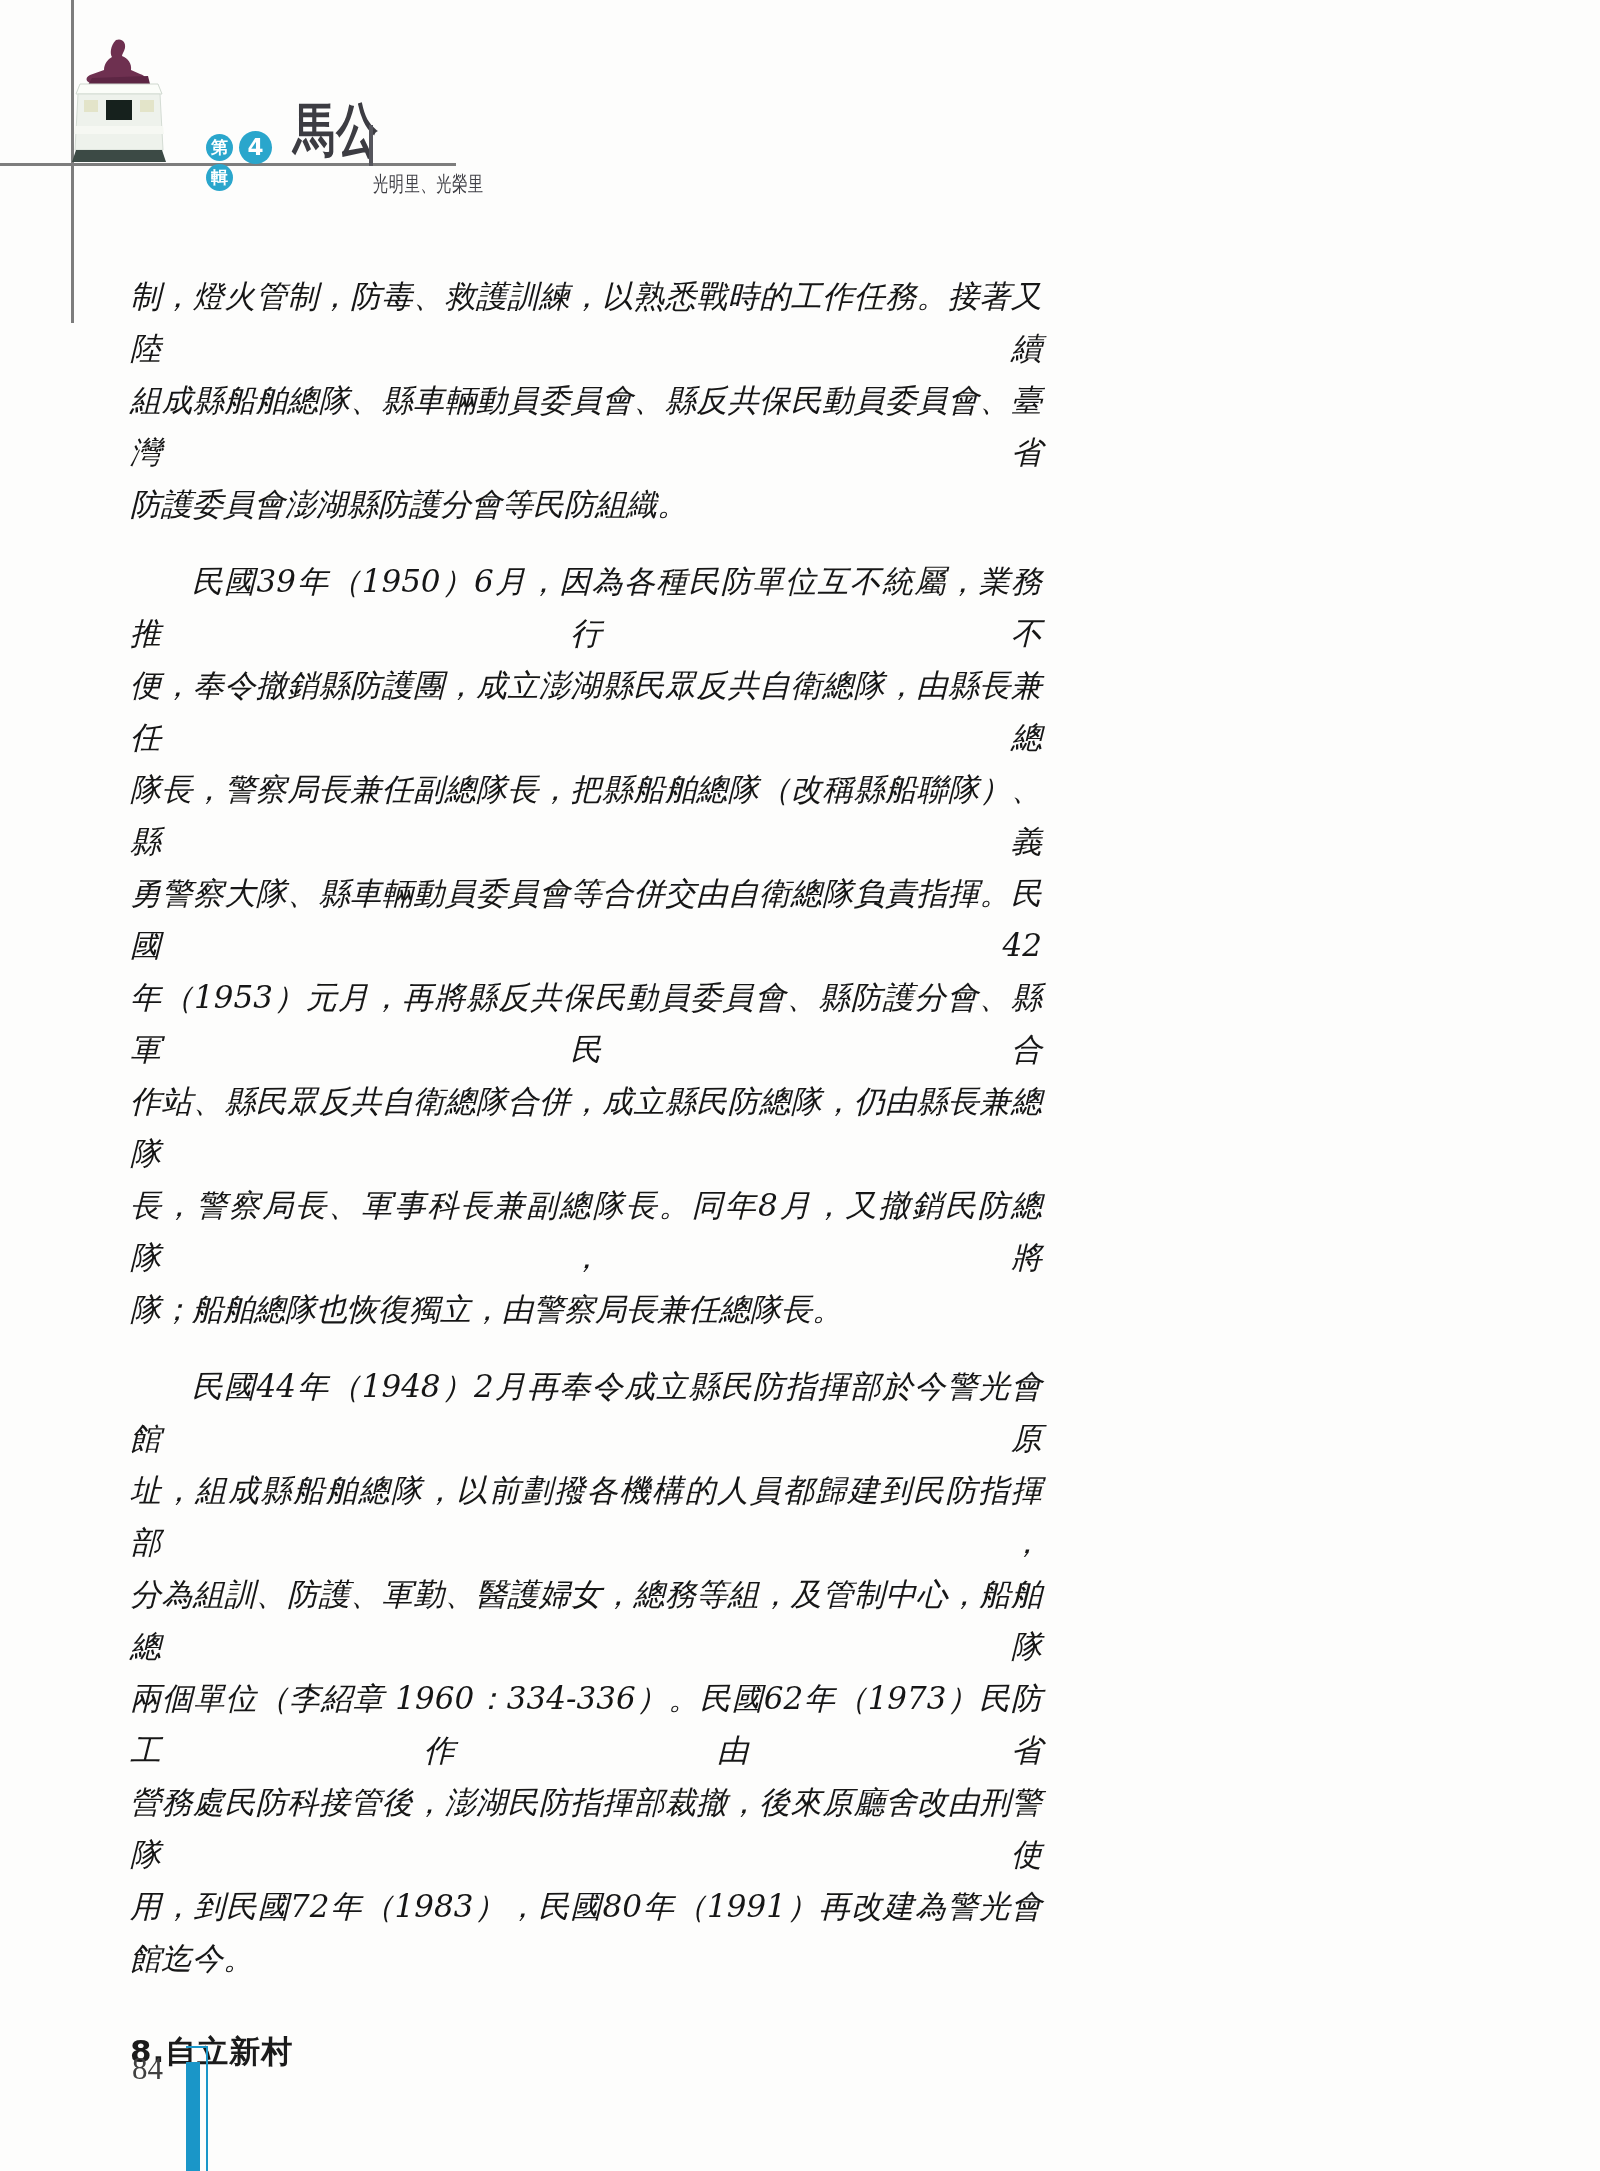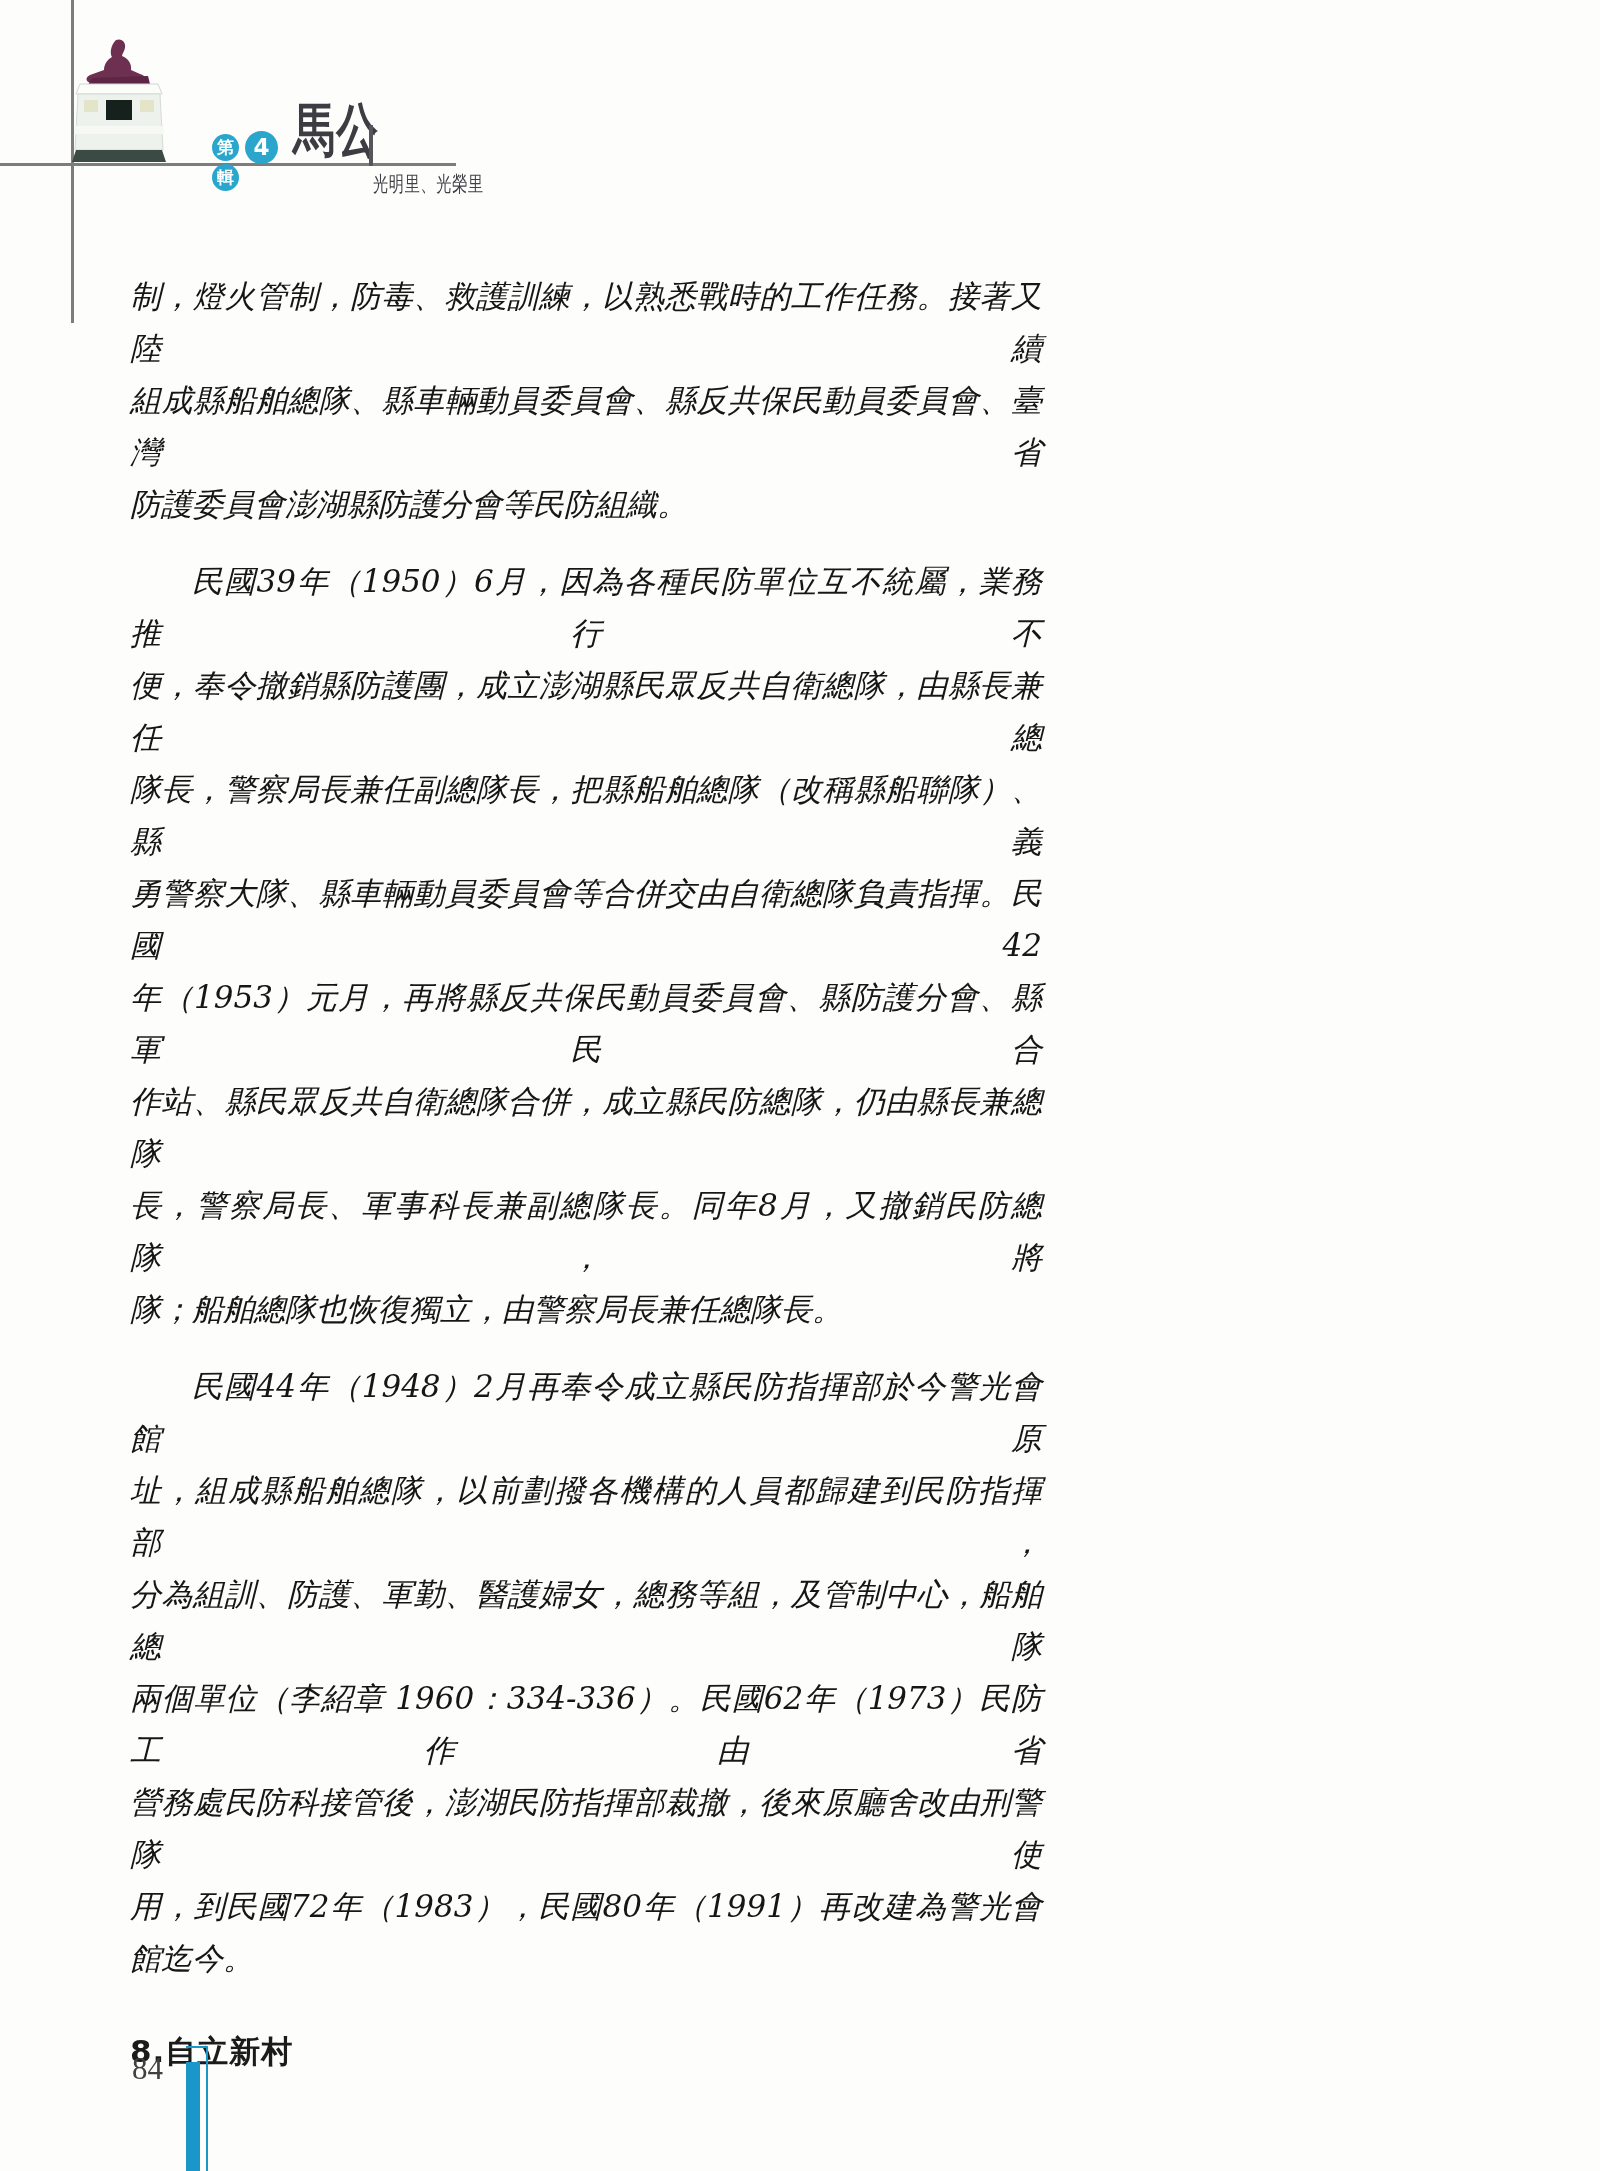--- a/index.html
+++ b/index.html
@@ -17,21 +17,21 @@
   }
   .rule-horizontal {
     position: absolute; left: 0; top: 163px; width: 456px; height: 3px;
     background: #7d7d7d;
   }
 
   
   .statue { position: absolute; left: 70px; top: 38px; width: 102px; height: 128px; }
 
   
-  .badge { position: absolute; left: 212px; top: 131px; width: 95px; height: 36px; }
+  .badge { position: absolute; left: 206px; top: 131px; width: 95px; height: 36px; }
   .badge .circle {
     display: inline-block; text-align: center; color: #fff;
     font-family: "DejaVu Sans", "Liberation Sans", sans-serif; font-weight: bold;
     border-radius: 50%; vertical-align: middle;
   }
   .badge .c-small { width: 27px; height: 27px; line-height: 27px; font-size: 17px; background: #2aa6cc; }
   .badge .c-big   { width: 33px; height: 33px; line-height: 33px; font-size: 23px; background: #2aa6cc; margin: 0 1px; }
 
   
   .title-calligraphy {

